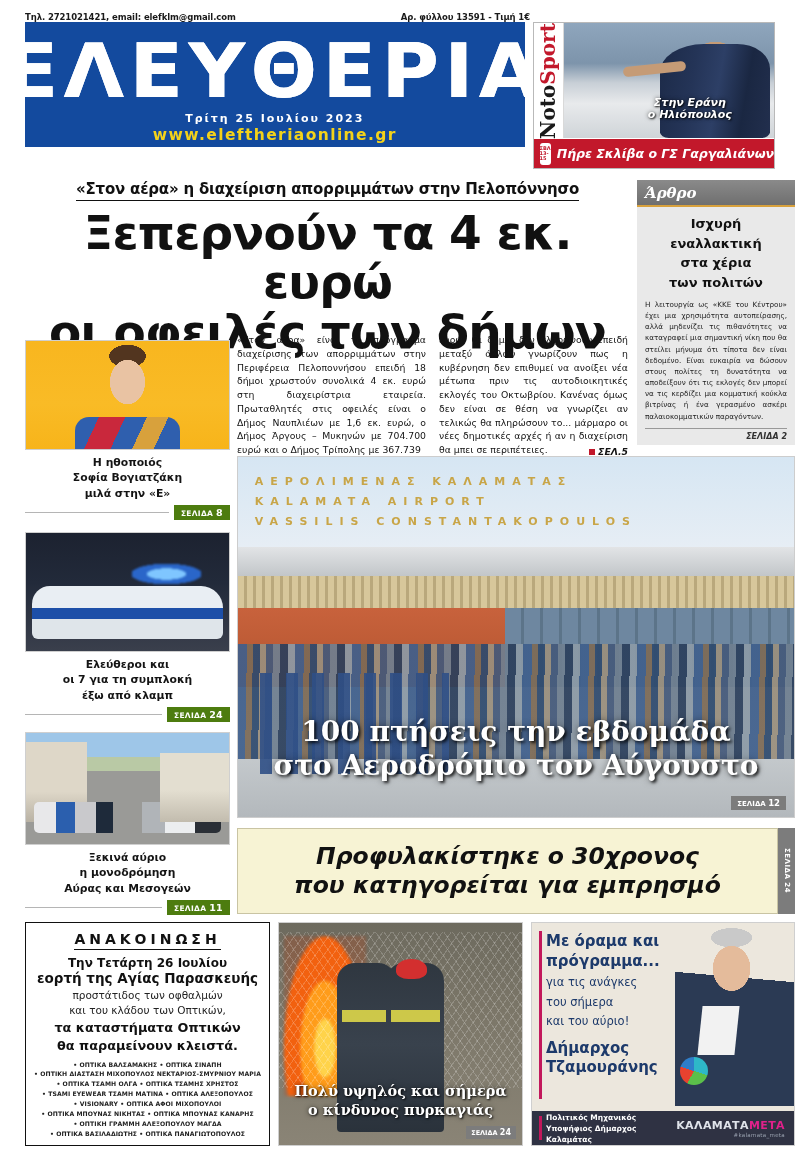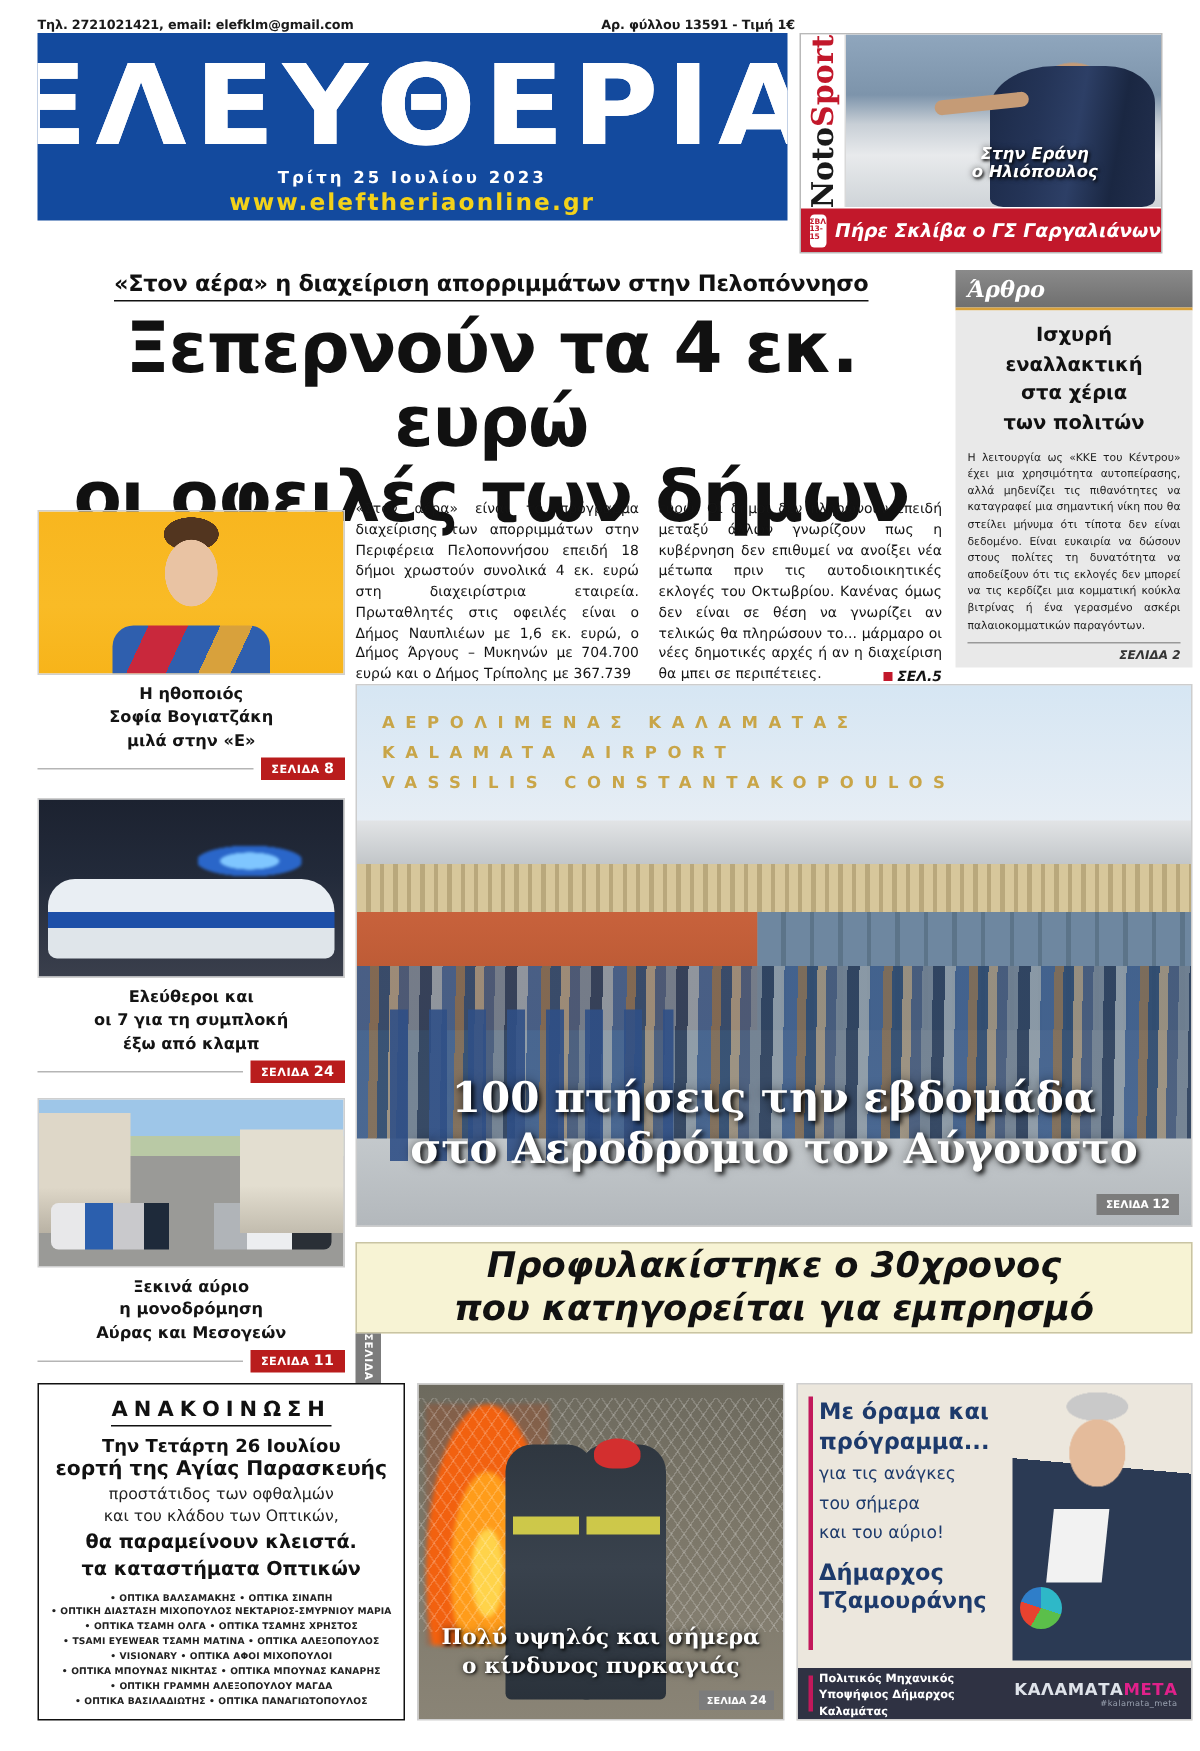--- a/index.html
+++ b/index.html
@@ -155,21 +155,21 @@
   .sq { display:inline-block; width:6px; height:6px; background:#c2182b; margin-right:3px; }
 
   
   .teaser { position:absolute; left:25px; width:205px; }
   .teaser .ph { width:100%; border:1px solid #cfcfcf; }
   .teaser .cap { text-align:center; margin-top:5px; }
   .teaser .cap div { font-size:10.8px; font-weight:bold; color:#141414; line-height:1.42; }
   .sel-badge-row { display:flex; justify-content:flex-end; align-items:center; margin-top:4px; }
   .sel-rule { flex:1; height:1px; background:#b5b5b5; margin-right:5px; }
   .sel-badge {
-    background:#b91c1c; color:#fff; font-size:7.5px; font-weight:bold;
+    background:#4d7c0f; color:#fff; font-size:7.5px; font-weight:bold;
     padding:2px 7px; letter-spacing:.3px; white-space:nowrap;
   }
   .sel-badge b { font-size:9.5px; }
 
   
   .ph-actress {
     height:110px;
     background:
       radial-gradient(ellipse 30px 38px at 50% 38%, #e9c3a3 0 58%, transparent 59%),
       radial-gradient(ellipse 26px 16px at 50% 14%, #52351f 0 70%, transparent 71%),
@@ -270,21 +270,21 @@
     text-shadow:2px 2px 3px rgba(0,0,0,.75), 0 0 7px rgba(0,0,0,.55);
     font-family:"DejaVu Serif","Liberation Serif",serif;
   }
   .ap-badge {
     position:absolute; right:8px; bottom:7px;
     background:#7c7c7c; color:#fff; font-size:7px; font-weight:bold; padding:2px 6px;
   }
   .ap-badge b { font-size:8.5px; }
 
   
-  .cream-wrap { position:absolute; left:237px; top:828px; width:558px; height:86px; display:flex;flex-direction:column; }
+  .cream-wrap { position:absolute; left:237px; top:828px; width:558px; height:86px; display:flex; }
   .cream {
     flex:1; background:#f7f3d4; border:1px solid #c9c4a3;
     display:flex; flex-direction:column; align-items:center; justify-content:center;
   }
   .cream div {
     font-size:23.5px; font-weight:bold; font-style:italic; color:#111; line-height:1.25;
     font-family:"DejaVu Sans","Liberation Sans",sans-serif;
   }
   .cream-badge {
     width:17px; background:#7c7c7c; color:#fff;
@@ -552,22 +552,22 @@
   </div>
 
   <div class="bottom-row">
 
     <div class="announce">
       <div class="an-title">ΑΝΑΚΟΙΝΩΣΗ</div>
       <div class="an-l1">Την Τετάρτη 26 Ιουλίου</div>
       <div class="an-l2">εορτή της Αγίας Παρασκευής</div>
       <div class="an-l3">προστάτιδος των οφθαλμών</div>
       <div class="an-l3">και του κλάδου των Οπτικών,</div>
+      <div class="an-l4">τα καταστήματα Οπτικών</div>
       <div class="an-l4">θα παραμείνουν κλειστά.</div>
-      <div class="an-l4">τα καταστήματα Οπτικών</div>
       <div class="an-list">
         <div>• ΟΠΤΙΚΑ ΒΑΛΣΑΜΑΚΗΣ • ΟΠΤΙΚΑ ΣΙΝΑΠΗ</div>
         <div>• ΟΠΤΙΚΗ ΔΙΑΣΤΑΣΗ ΜΙΧΟΠΟΥΛΟΣ ΝΕΚΤΑΡΙΟΣ-ΣΜΥΡΝΙΟΥ ΜΑΡΙΑ</div>
         <div>• ΟΠΤΙΚΑ ΤΣΑΜΗ ΟΛΓΑ • ΟΠΤΙΚΑ ΤΣΑΜΗΣ ΧΡΗΣΤΟΣ</div>
         <div>• TSAMI EYEWEAR ΤΣΑΜΗ ΜΑΤΙΝΑ • ΟΠΤΙΚΑ ΑΛΕΞΟΠΟΥΛΟΣ</div>
         <div>• VISIONARY • ΟΠΤΙΚΑ ΑΦΟΙ ΜΙΧΟΠΟΥΛΟΙ</div>
         <div>• ΟΠΤΙΚΑ ΜΠΟΥΝΑΣ ΝΙΚΗΤΑΣ • ΟΠΤΙΚΑ ΜΠΟΥΝΑΣ ΚΑΝΑΡΗΣ</div>
         <div>• ΟΠΤΙΚΗ ΓΡΑΜΜΗ ΑΛΕΞΟΠΟΥΛΟΥ ΜΑΓΔΑ</div>
         <div>• ΟΠΤΙΚΑ ΒΑΣΙΛΑΔΙΩΤΗΣ • ΟΠΤΙΚΑ ΠΑΝΑΓΙΩΤΟΠΟΥΛΟΣ</div>
       </div>

